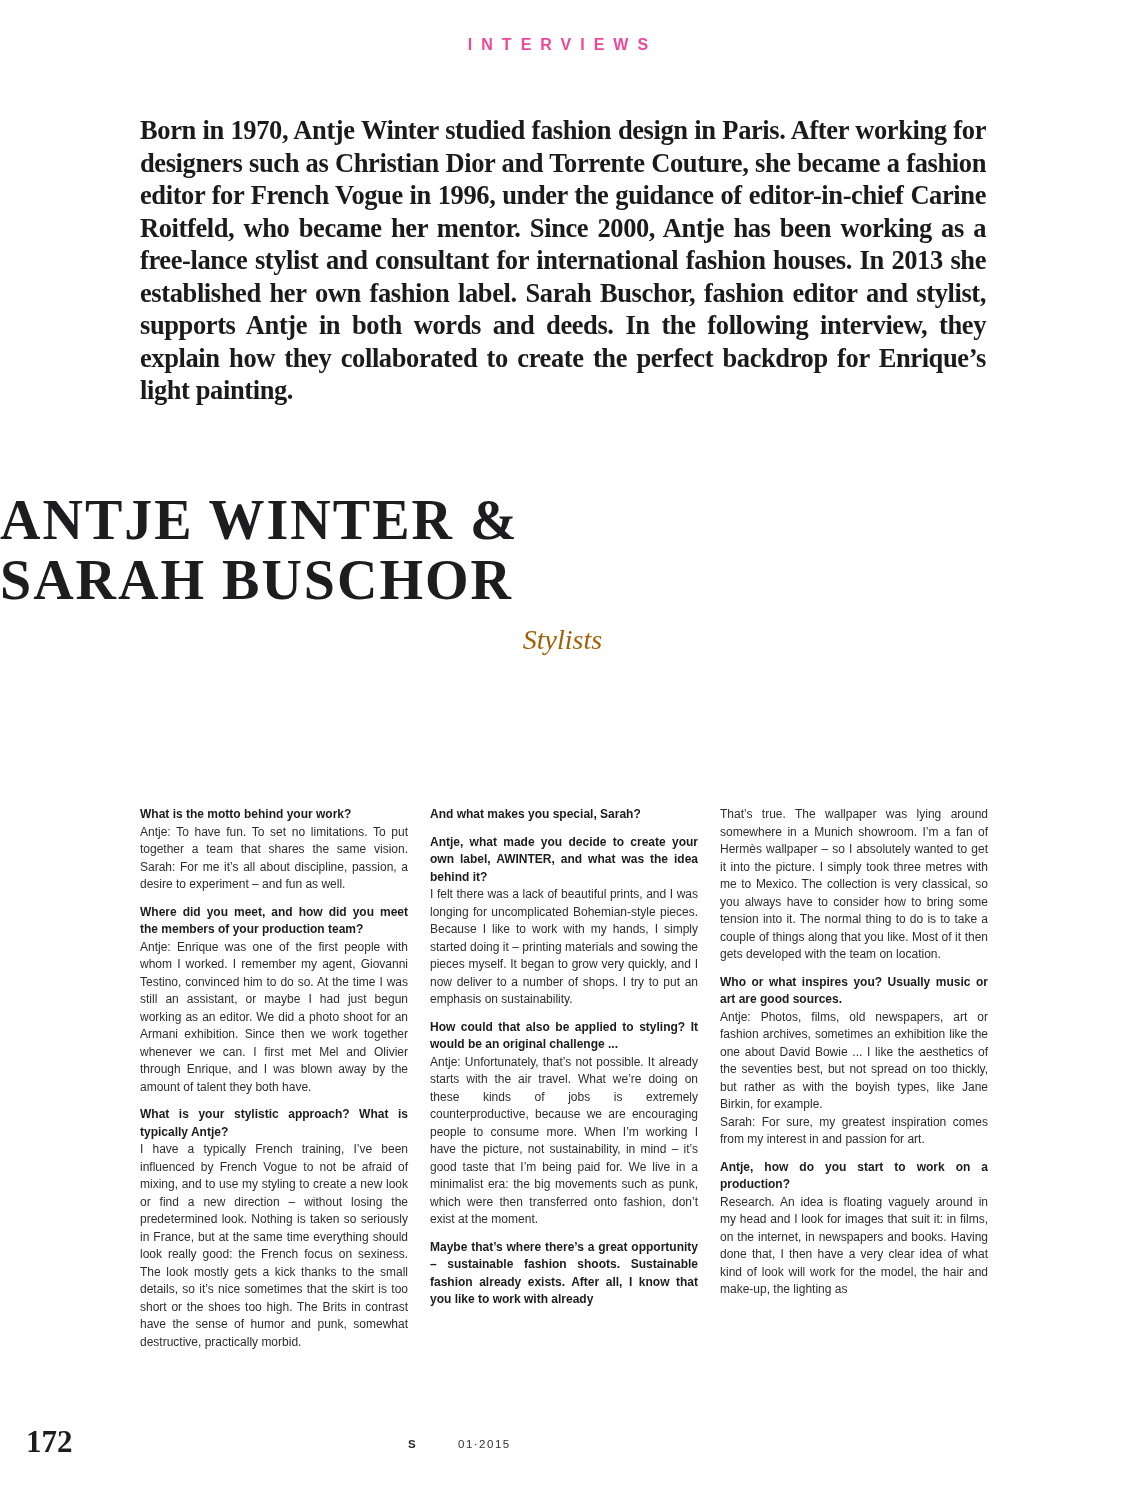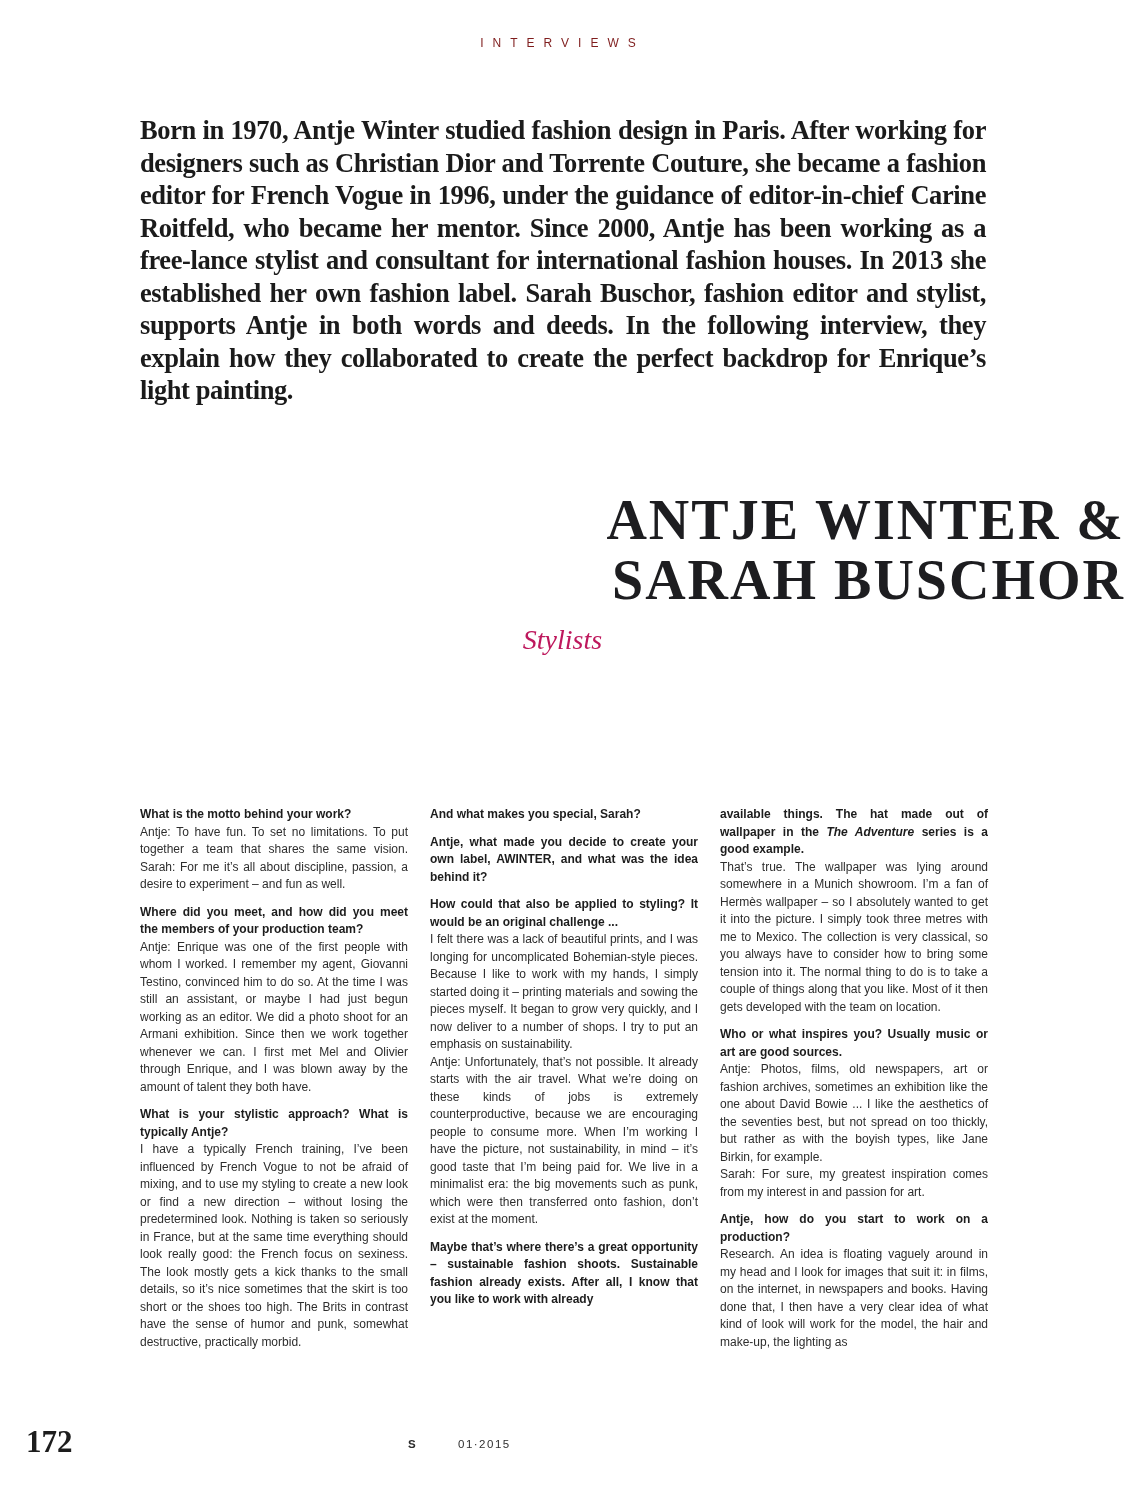--- a/index.html
+++ b/index.html
@@ -12,62 +12,62 @@
     color: #2d2d2d;
     overflow: hidden;
   }
   .section-label {
     position: absolute;
     top: 36px;
     left: 0;
     width: 100%;
     text-align: center;
     font-family: "Liberation Sans", sans-serif;
-    font-size: 12px;
-    font-weight: normal;
+    font-size: 16px;
+    font-weight: bold;
     letter-spacing: 9px;
-    color: #7f1d1d;
+    color: #ec4899;
   }
   .intro {
     position: absolute;
     top: 94px;
     left: 140px;
     width: 846px;
     font-family: "Liberation Serif", serif;
     font-weight: bold;
     font-size: 26.5px;
     line-height: 32.5px;
     letter-spacing: -0.4px;
     text-align: justify;
     color: #1b1b1b;
     margin-top: 20px;
   }
   .headline {
     position: absolute;
     top: 490px;
     left: 0;
     width: 100%;
-    text-align: right;
+    text-align: left;
     font-family: "Liberation Serif", serif;
     font-weight: bold;
     font-size: 56px;
     line-height: 60px;
     letter-spacing: 2px;
     color: #1d1d20;
   }
   .subtitle {
     position: absolute;
     top: 624px;
     left: 0;
     width: 100%;
     text-align: center;
     font-family: "Liberation Serif", serif;
     font-style: italic;
     font-size: 28px;
-    color: #be185d;
+    color: #a16207;
   }
   .columns {
     position: absolute;
     top: 806px;
     left: 140px;
     width: 848px;
     display: flex;
     gap: 22px;
   }
   .col {
@@ -138,30 +138,27 @@
       <div class="blk a">Antje: To have fun. To set no limitations. To put together a team that shares the same vision. Sarah: For me it’s all about discipline, passion, a desire to experiment – and fun as well.</div>
       <div class="blk q">Where did you meet, and how did you meet the members of your production team?</div>
       <div class="blk a">Antje: Enrique was one of the first people with whom I worked. I remember my agent, Giovanni Testino, convinced him to do so. At the time I was still an assistant, or maybe I had just begun working as an editor. We did a photo shoot for an Armani exhibition. Since then we work together whenever we can. I first met Mel and Olivier through Enrique, and I was blown away by the amount of talent they both have.</div>
       <div class="blk q">What is your stylistic approach? What is typically Antje?</div>
       <div class="blk a">I have a typically French training, I’ve been influenced by French Vogue to not be afraid of mixing, and to use my styling to create a new look or find a new direction – without losing the predetermined look. Nothing is taken so seriously in France, but at the same time everything should look really good: the French focus on sexiness. The look mostly gets a kick thanks to the small details, so it’s nice sometimes that the skirt is too short or the shoes too high. The Brits in contrast have the sense of humor and punk, somewhat destructive, practically morbid.</div>
     </div>
 
     <div class="col">
       <div class="blk q">And what makes you special, Sarah?</div>
       <div class="blk q">Antje, what made you decide to create your own label, AWINTER, and what was the idea behind it?</div>
+      <div class="blk a">I felt there was a lack of beautiful prints, and I was longing for uncomplicated Bohemian-style pieces. Because I like to work with my hands, I simply started doing it – printing materials and sowing the pieces myself. It began to grow very quickly, and I now deliver to a number of shops. I try to put an emphasis on sustainability.</div>
       <div class="blk q">How could that also be applied to styling? It would be an original challenge ...</div>
-      <div class="blk a">I felt there was a lack of beautiful prints, and I was longing for uncomplicated Bohemian-style pieces. Because I like to work with my hands, I simply started doing it – printing materials and sowing the pieces myself. It began to grow very quickly, and I now deliver to a number of shops. I try to put an emphasis on sustainability.</div>
       <div class="blk a">Antje: Unfortunately, that’s not possible. It already starts with the air travel. What we’re doing on these kinds of jobs is extremely counterproductive, because we are encouraging people to consume more. When I’m working I have the picture, not sustainability, in mind – it’s good taste that I’m being paid for. We live in a minimalist era: the big movements such as punk, which were then transferred onto fashion, don’t exist at the moment.</div>
       <div class="blk q">Maybe that’s where there’s a great opportunity – sustainable fashion shoots. Sustainable fashion already exists. After all, I know that you like to work with already</div>
     </div>
 
     <div class="col">
-      <div class="blk q">
-        <span>available things. The hat made out of wallpaper in the </span><span class="bi">The Adventure</span><span> series is a good example.</span>
-      </div>
       <div class="blk a">That’s true. The wallpaper was lying around somewhere in a Munich showroom. I’m a fan of Hermès wallpaper – so I absolutely wanted to get it into the picture. I simply took three metres with me to Mexico. The collection is very classical, so you always have to consider how to bring some tension into it. The normal thing to do is to take a couple of things along that you like. Most of it then gets developed with the team on location.</div>
       <div class="blk q">Who or what inspires you? Usually music or art are good sources.</div>
       <div class="blk a">Antje: Photos, films, old newspapers, art or fashion archives, sometimes an exhibition like the one about David Bowie ... I like the aesthetics of the seventies best, but not spread on too thickly, but rather as with the boyish types, like Jane Birkin, for example.</div>
       <div class="blk a">Sarah: For sure, my greatest inspiration comes from my interest in and passion for art.</div>
       <div class="blk q">Antje, how do you start to work on a production?</div>
       <div class="blk a">Research. An idea is floating vaguely around in my head and I look for images that suit it: in films, on the internet, in newspapers and books. Having done that, I then have a very clear idea of what kind of look will work for the model, the hair and make-up, the lighting as</div>
     </div>
 
   </div>
 

